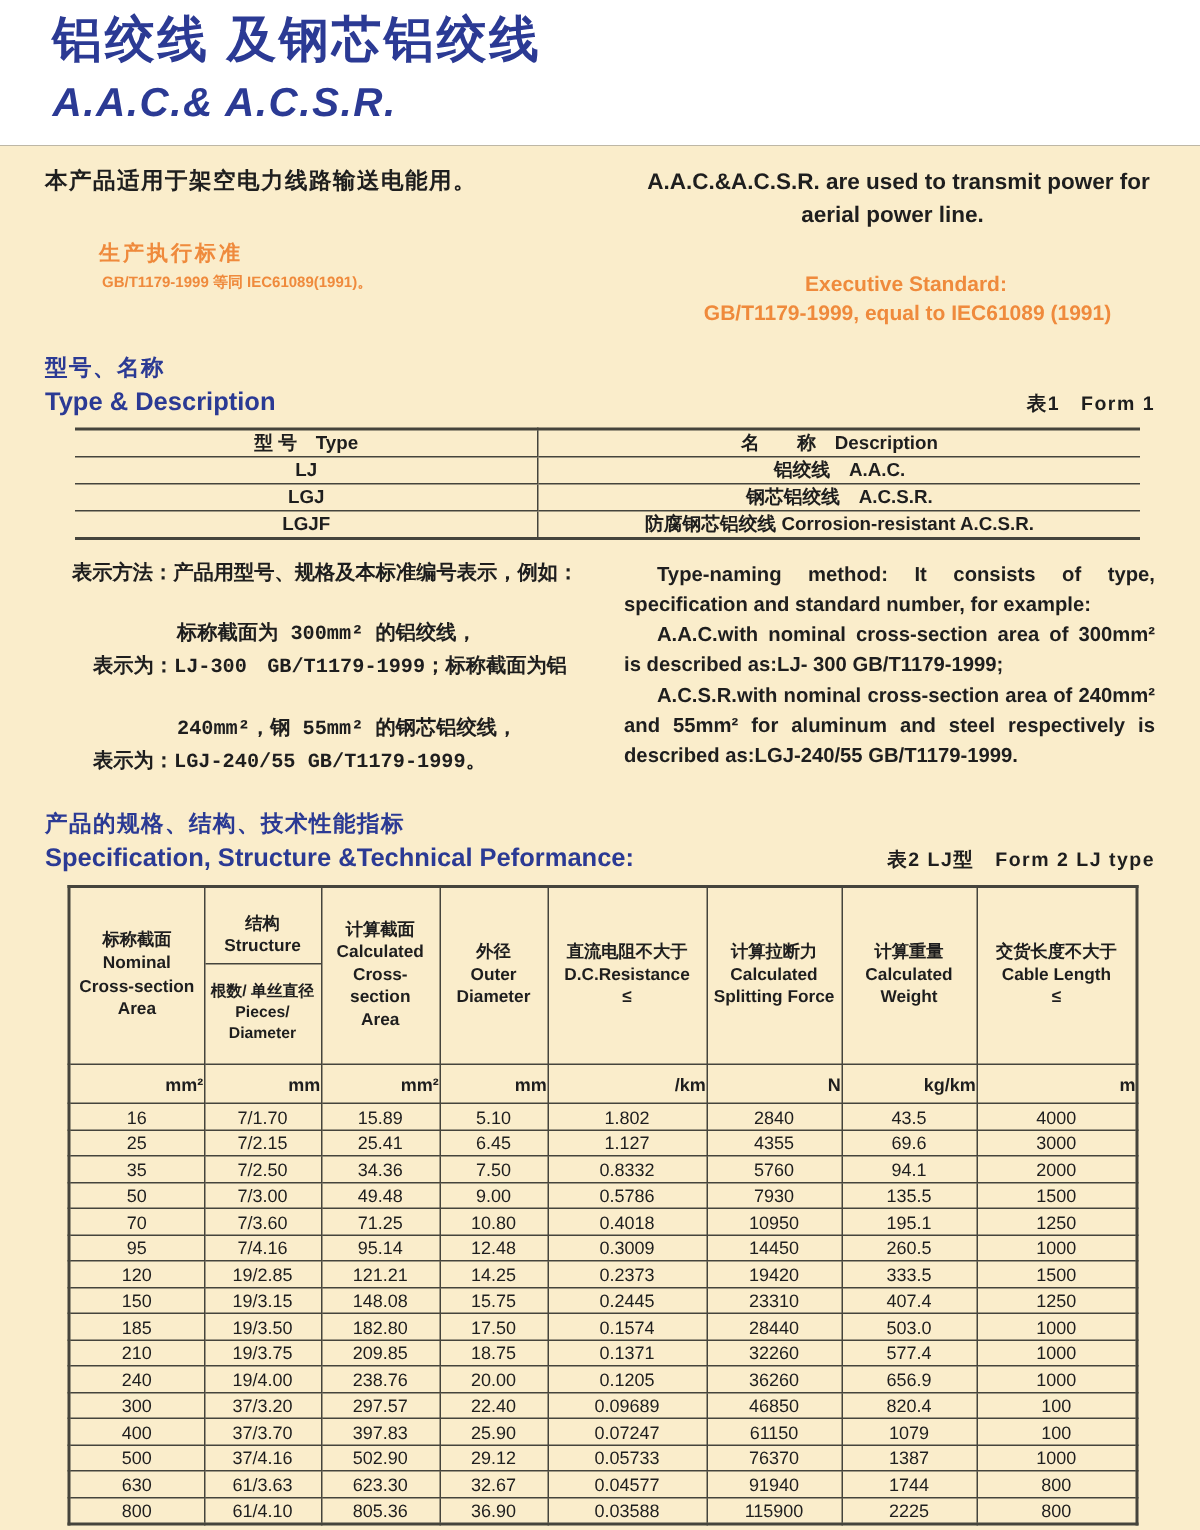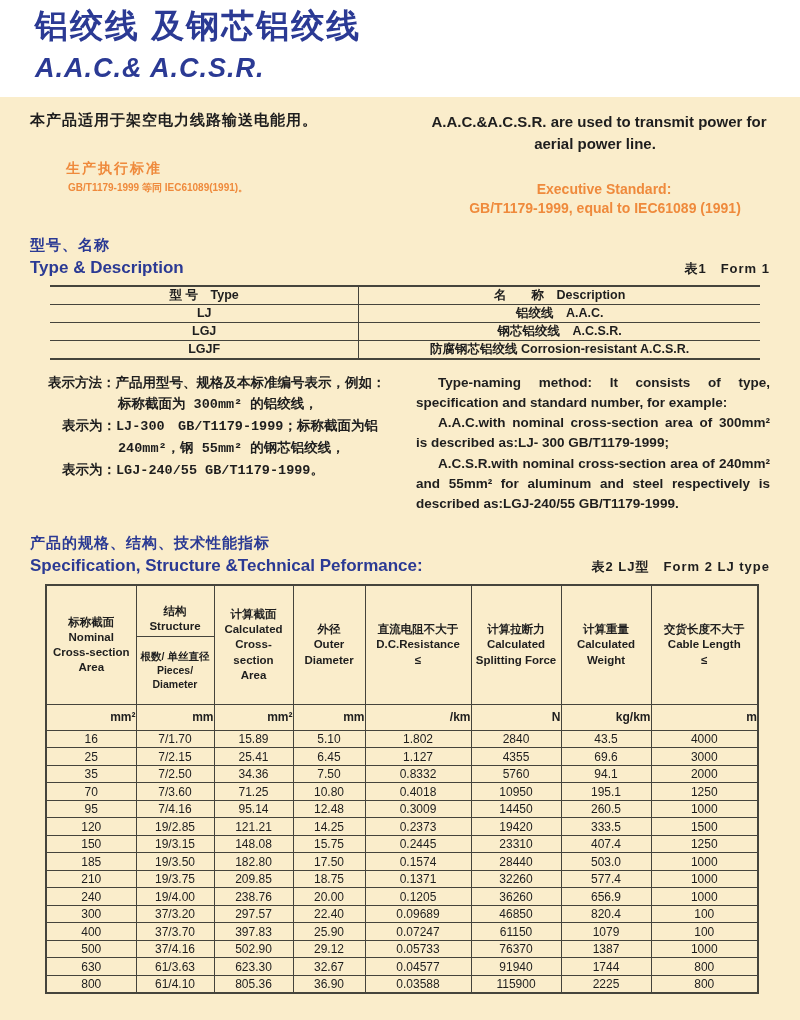--- a/index.html
+++ b/index.html
@@ -40,21 +40,21 @@
   .tbl1 th, .tbl1 td { border-top:1.5px solid #45443c; height:17px; text-align:center;
           font-size:12.5px; font-weight:600; padding:0 4px; }
   .tbl1 th { font-weight:bold; }
   .tbl1 th:first-child, .tbl1 td:first-child { border-right:1.5px solid #45443c; }
   .tbl1 tr:first-child th { border-top:none; }
 
   
   .notes { display:flex; margin-top:13px; }
   .notes-zh { width:358px; font-size:13.5px; font-weight:600; line-height:1.62;font-family:Liberation Mono, monospace; }
   .notes-zh .ln0 { padding-left:18px; }
-  .notes-zh .ln-big { padding-left:88px; }
+  .notes-zh .ln-big { padding-left:88px;margin-top:19px; }
   .notes-zh .ln-mid { padding-left:32px; }
   .notes-en { flex:1; padding-left:28px; font-size:13.5px; font-weight:600; line-height:1.5; text-align:justify; }
   .notes-en p { text-indent:22px; margin:0; }
 
   
   .tbl2 { border-collapse:collapse; table-layout:fixed; width:713px; margin:8px 0 0 15px;
           border:2px solid #45443c; }
   .tbl2 th, .tbl2 td { border:1.5px solid #45443c; text-align:center; vertical-align:middle; }
   .tbl2 thead th { font-size:11.5px; font-weight:bold; line-height:1.32; white-space:pre-line; padding:2px 1px; height:74px; }
   .tbl2 th.split { padding:0; }
@@ -226,20 +226,30 @@
             <td>35</td>
             <td>7/2.50</td>
             <td>34.36</td>
             <td>7.50</td>
             <td>0.8332</td>
             <td>5760</td>
             <td>94.1</td>
             <td>2000</td>
           </tr>
           <tr>
+            <td>50</td>
+            <td>7/3.00</td>
+            <td>49.48</td>
+            <td>9.00</td>
+            <td>0.5786</td>
+            <td>7930</td>
+            <td>135.5</td>
+            <td>1500</td>
+          </tr>
+          <tr>
             <td>70</td>
             <td>7/3.60</td>
             <td>71.25</td>
             <td>10.80</td>
             <td>0.4018</td>
             <td>10950</td>
             <td>195.1</td>
             <td>1250</td>
           </tr>
           <tr>

